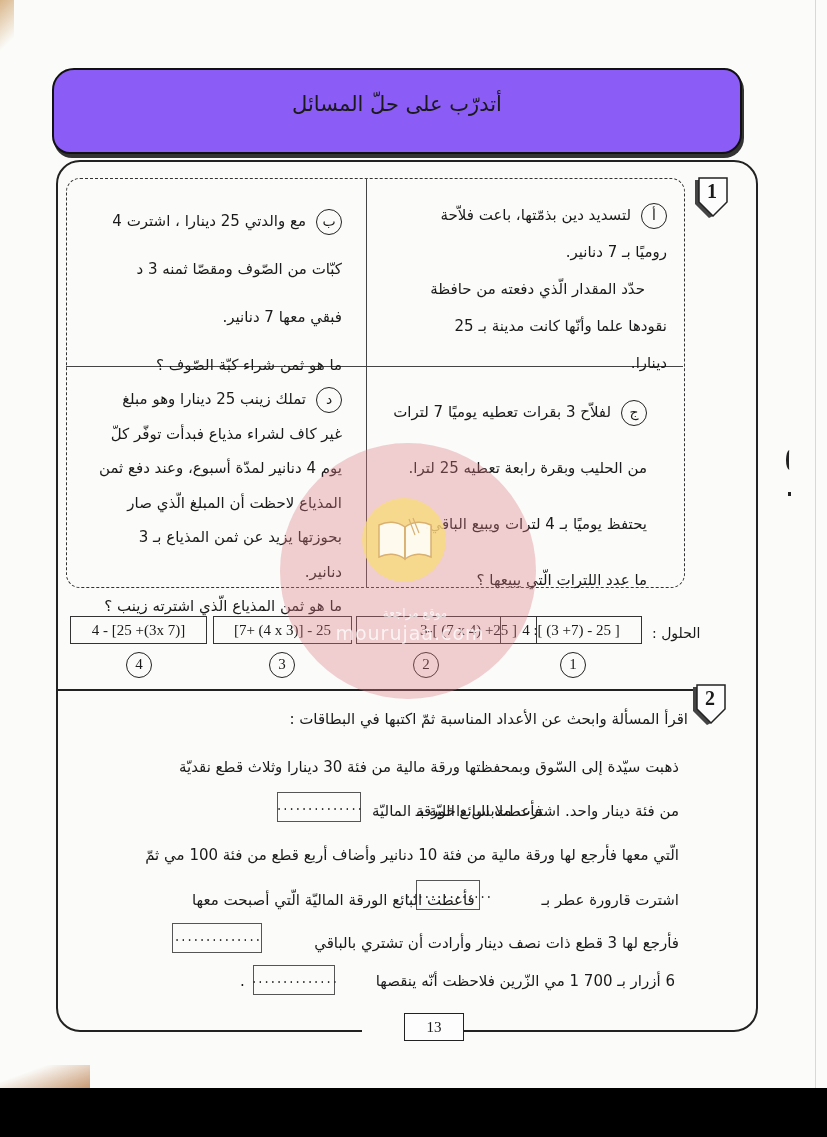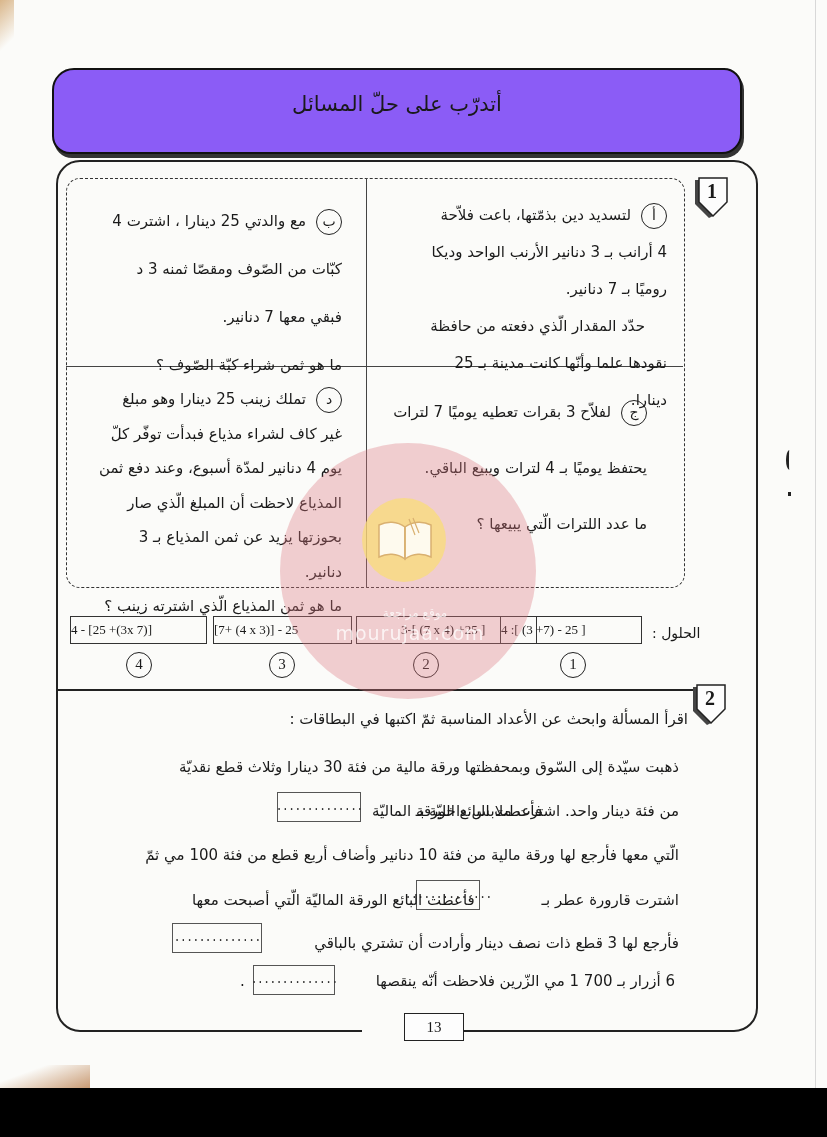--- a/index.html
+++ b/index.html
@@ -89,22 +89,22 @@
   .pC { left:380px; top:380px; width:275px; line-height:48px; }
   .pD { left:78px; top:378px; width:272px; line-height:26.5px; }
 
   
   .solutions-label {
     position:absolute; left:652px; top:625px; direction:rtl; font-size:14px;
   }
   .sol-box {
     position:absolute; top:616px; height:26px;
     border:1.5px solid #333; background:transparent;
-    font-family:"Liberation Serif", serif; font-size:13px;
-    display:flex; align-items:center; justify-content:flex-start; white-space:nowrap;
+    font-family:"Liberation Serif", serif; font-size:15px;
+    display:flex; align-items:center; justify-content:center; white-space:nowrap;
   }
   .sol-num {
     position:absolute; top:652px; width:24px; height:24px; border:1.5px solid #222; border-radius:50%;
     text-align:center; line-height:23px; font-family:"Liberation Serif", serif; font-size:15px;
   }
   .divider {
     position:absolute; left:58px; top:689px; width:640px; height:0; border-top:2px solid #222;
   }
 
   
@@ -165,36 +165,36 @@
     </svg>
     <span style="left:4px;">1</span>
   </div>
 
   <div class="ex1-grid"></div>
   <div class="ex1-vline"></div>
   <div class="ex1-hline"></div>
 
   <div class="problem pA">
     <p><span class="letter">أ</span><span>لتسديد دين بذمّتها، باعت فلاّحة</span></p>
-    <p>4 أرانب بـ 3 دنانير الأرنب الواحد وديكا</p>
     <p>روميًا بـ 7 دنانير.</p>
     <p style="padding-right:22px;">حدّد المقدار الّذي دفعته من حافظة</p>
     <p>نقودها علما وأنّها كانت مدينة بـ 25</p>
     <p>دينارا.</p>
   </div>
 
   <div class="problem pB">
     <p><span class="letter">ب</span><span>مع والدتي 25 دينارا ، اشترت 4</span></p>
     <p>كبّات من الصّوف ومقصّا ثمنه 3 د</p>
     <p>فبقي معها 7 دنانير.</p>
     <p>ما هو ثمن شراء كبّة الصّوف ؟</p>
   </div>
 
   <div class="problem pC">
     <p><span class="letter">ج</span><span>لفلاّح 3 بقرات تعطيه يوميًا 7 لترات</span></p>
+    <p>من الحليب وبقرة رابعة تعطيه 25 لترا.</p>
     <p>يحتفظ يوميًا بـ 4 لترات ويبيع الباقي.</p>
     <p>ما عدد اللترات الّتي يبيعها ؟</p>
   </div>
 
   <div class="problem pD">
     <p><span class="letter">د</span><span>تملك زينب 25 دينارا وهو مبلغ</span></p>
     <p>غير كاف لشراء مذياع فبدأت توفّر كلّ</p>
     <p>يوم 4 دنانير لمدّة أسبوع، وعند دفع ثمن</p>
     <p>المذياع لاحظت أن المبلغ الّذي صار</p>
     <p>بحوزتها يزيد عن ثمن المذياع بـ 3</p>

